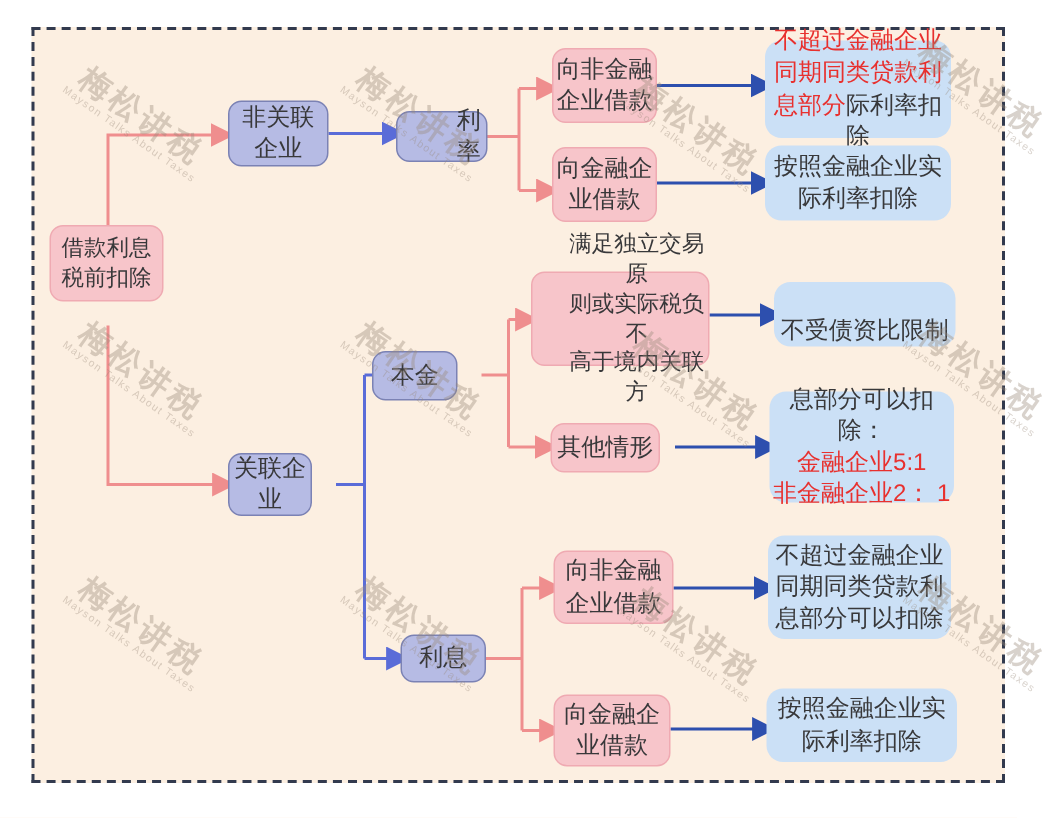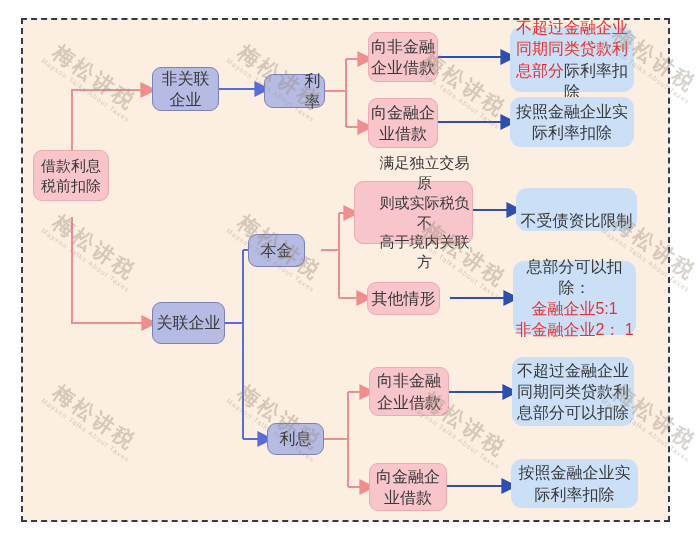--- a/index.html
+++ b/index.html
@@ -84,21 +84,21 @@
 
   <div class="node pink" style="left:33px;top:150px;width:76px;height:51px;font-size:15px;">
     <span>借款利息</span>
     <span>税前扣除</span>
   </div>
 
   <div class="node lav" style="left:152px;top:67px;width:67px;height:44px;">
     <span>非关联</span>
     <span>企业</span>
   </div>
-  <div class="node lav" style="left:152px;top:302px;width:73px;height:42px;text-align:center;">
+  <div class="node lav" style="left:152px;top:302px;width:56px;height:42px;text-align:center;">
     <span>关联企业</span>
   </div>
 
   <div class="node lav" style="left:264px;top:74px;width:61px;height:34px;padding-left:36px;">
     <span>利率</span>
   </div>
   <div class="node lav" style="left:248px;top:234px;width:57px;height:33px;">
     <span>本金</span>
   </div>
   <div class="node lav" style="left:267px;top:423px;width:57px;height:32px;">

